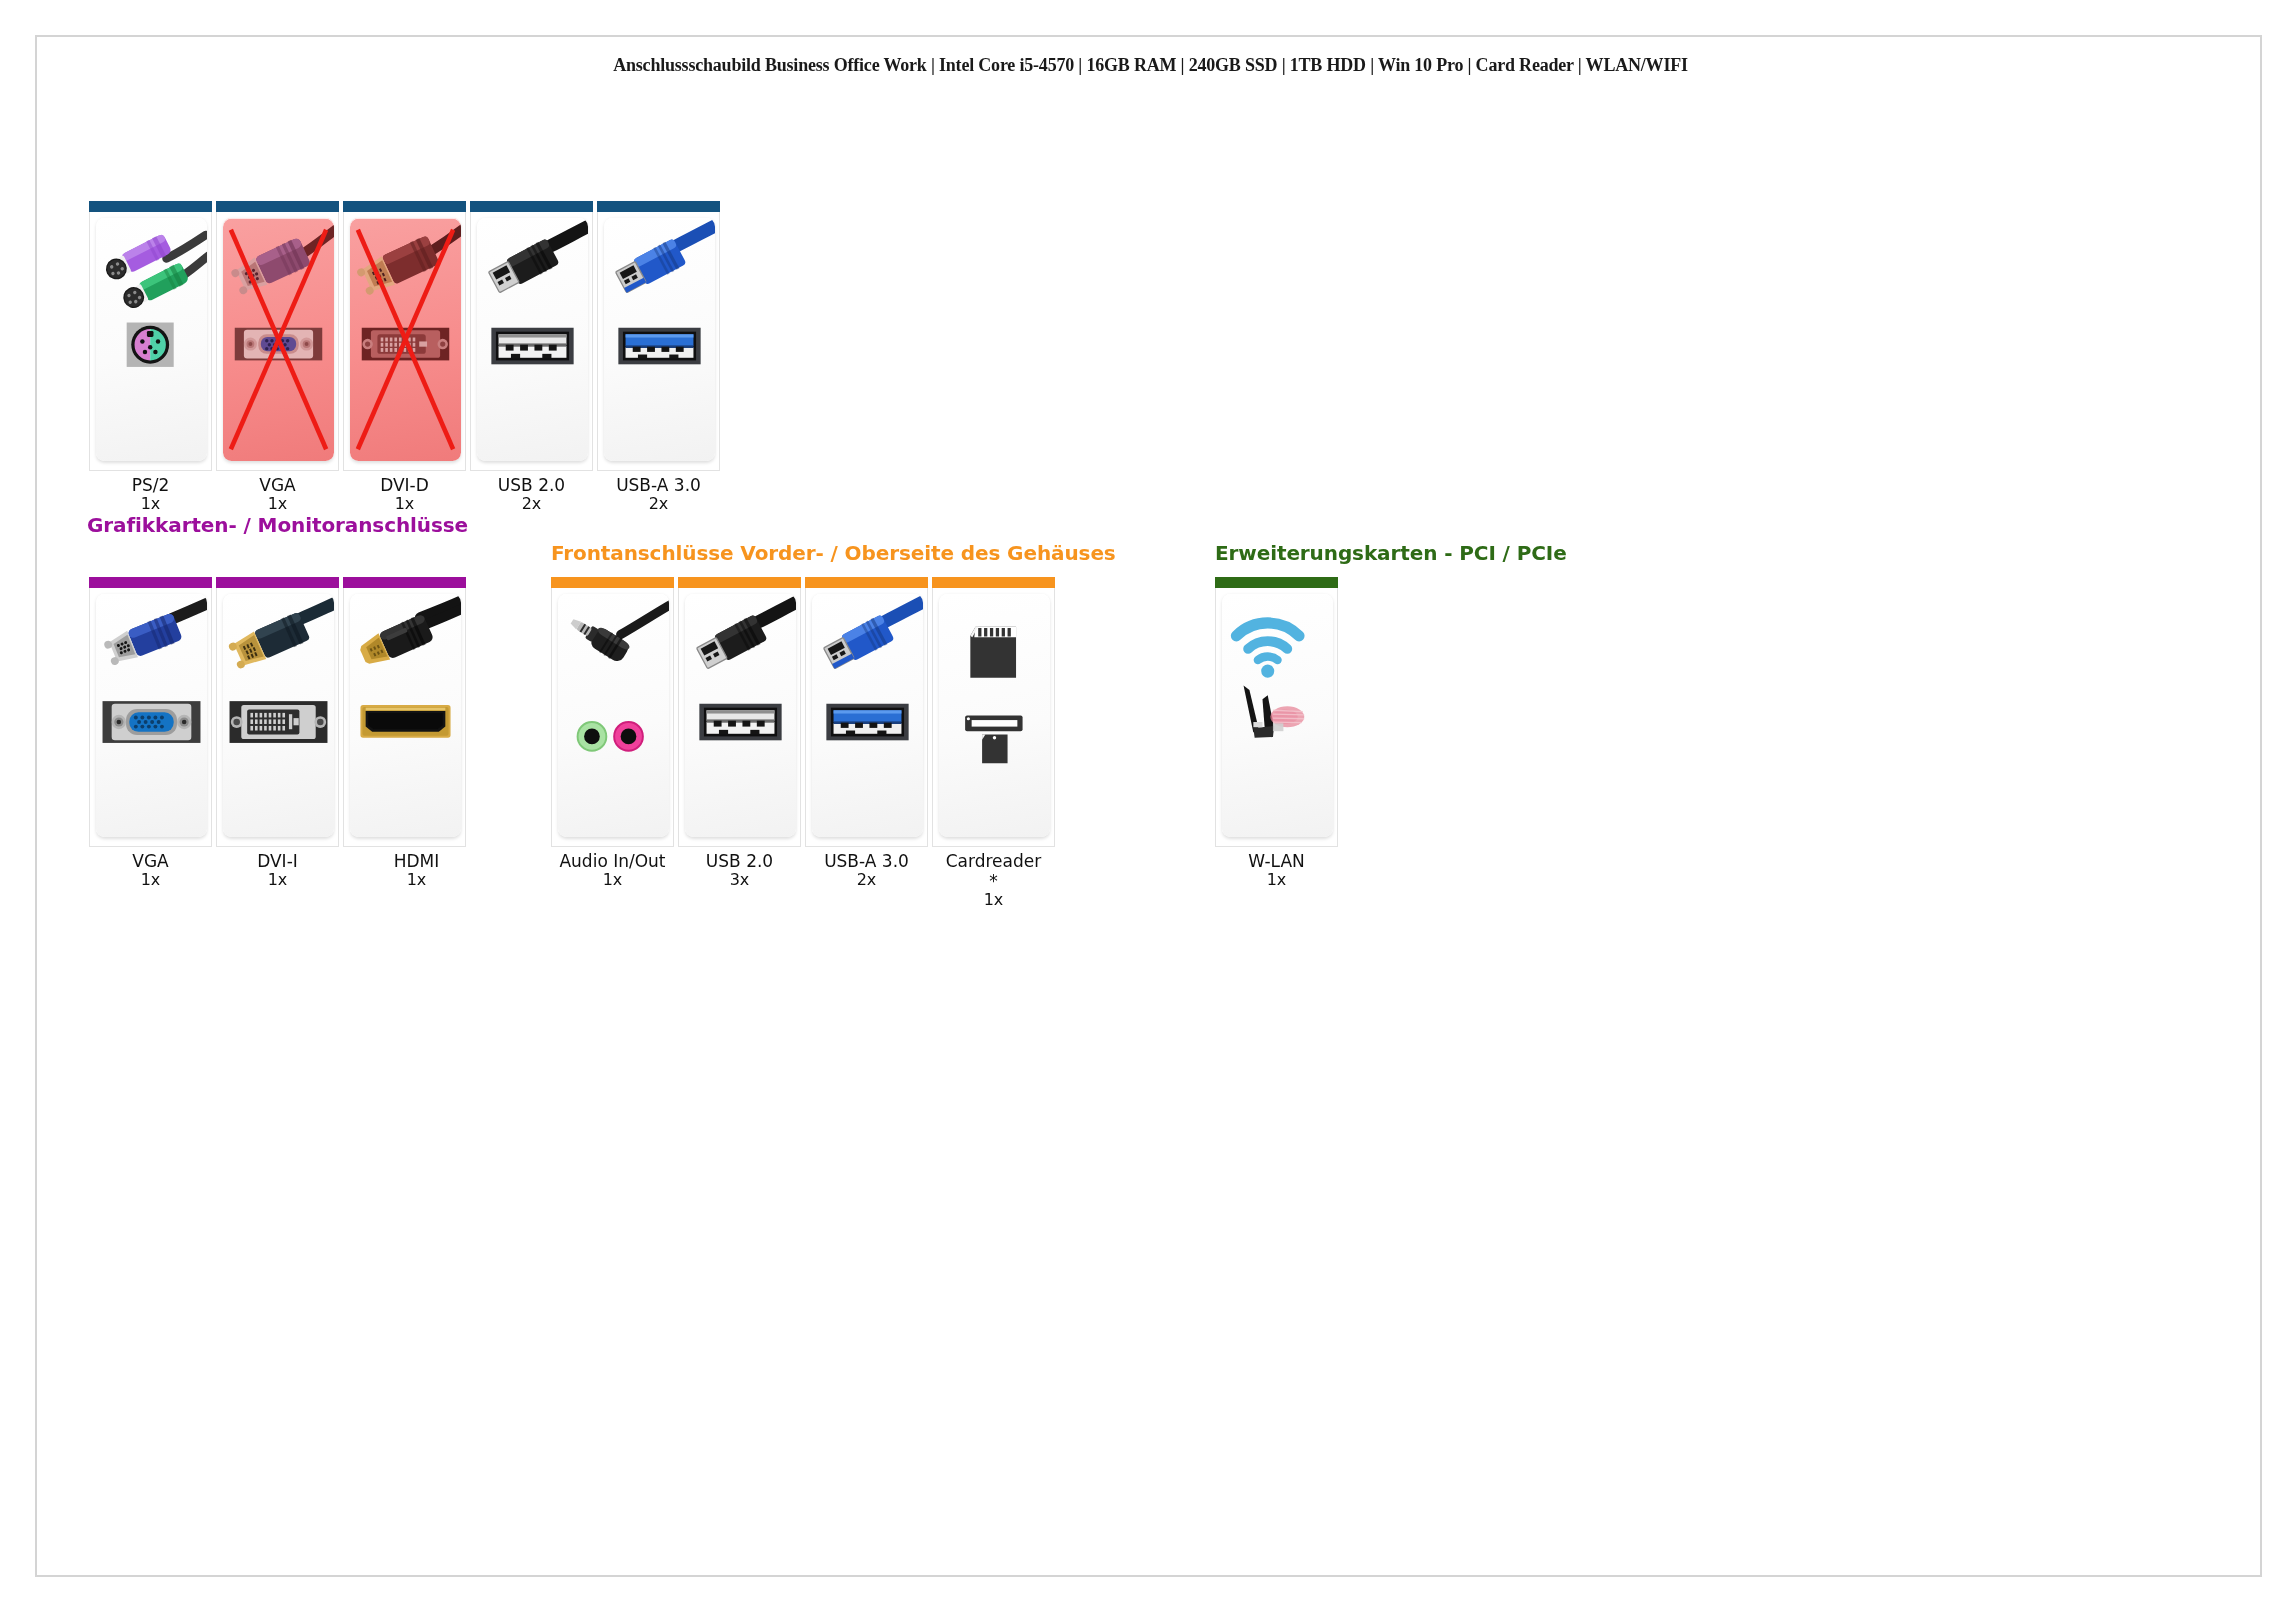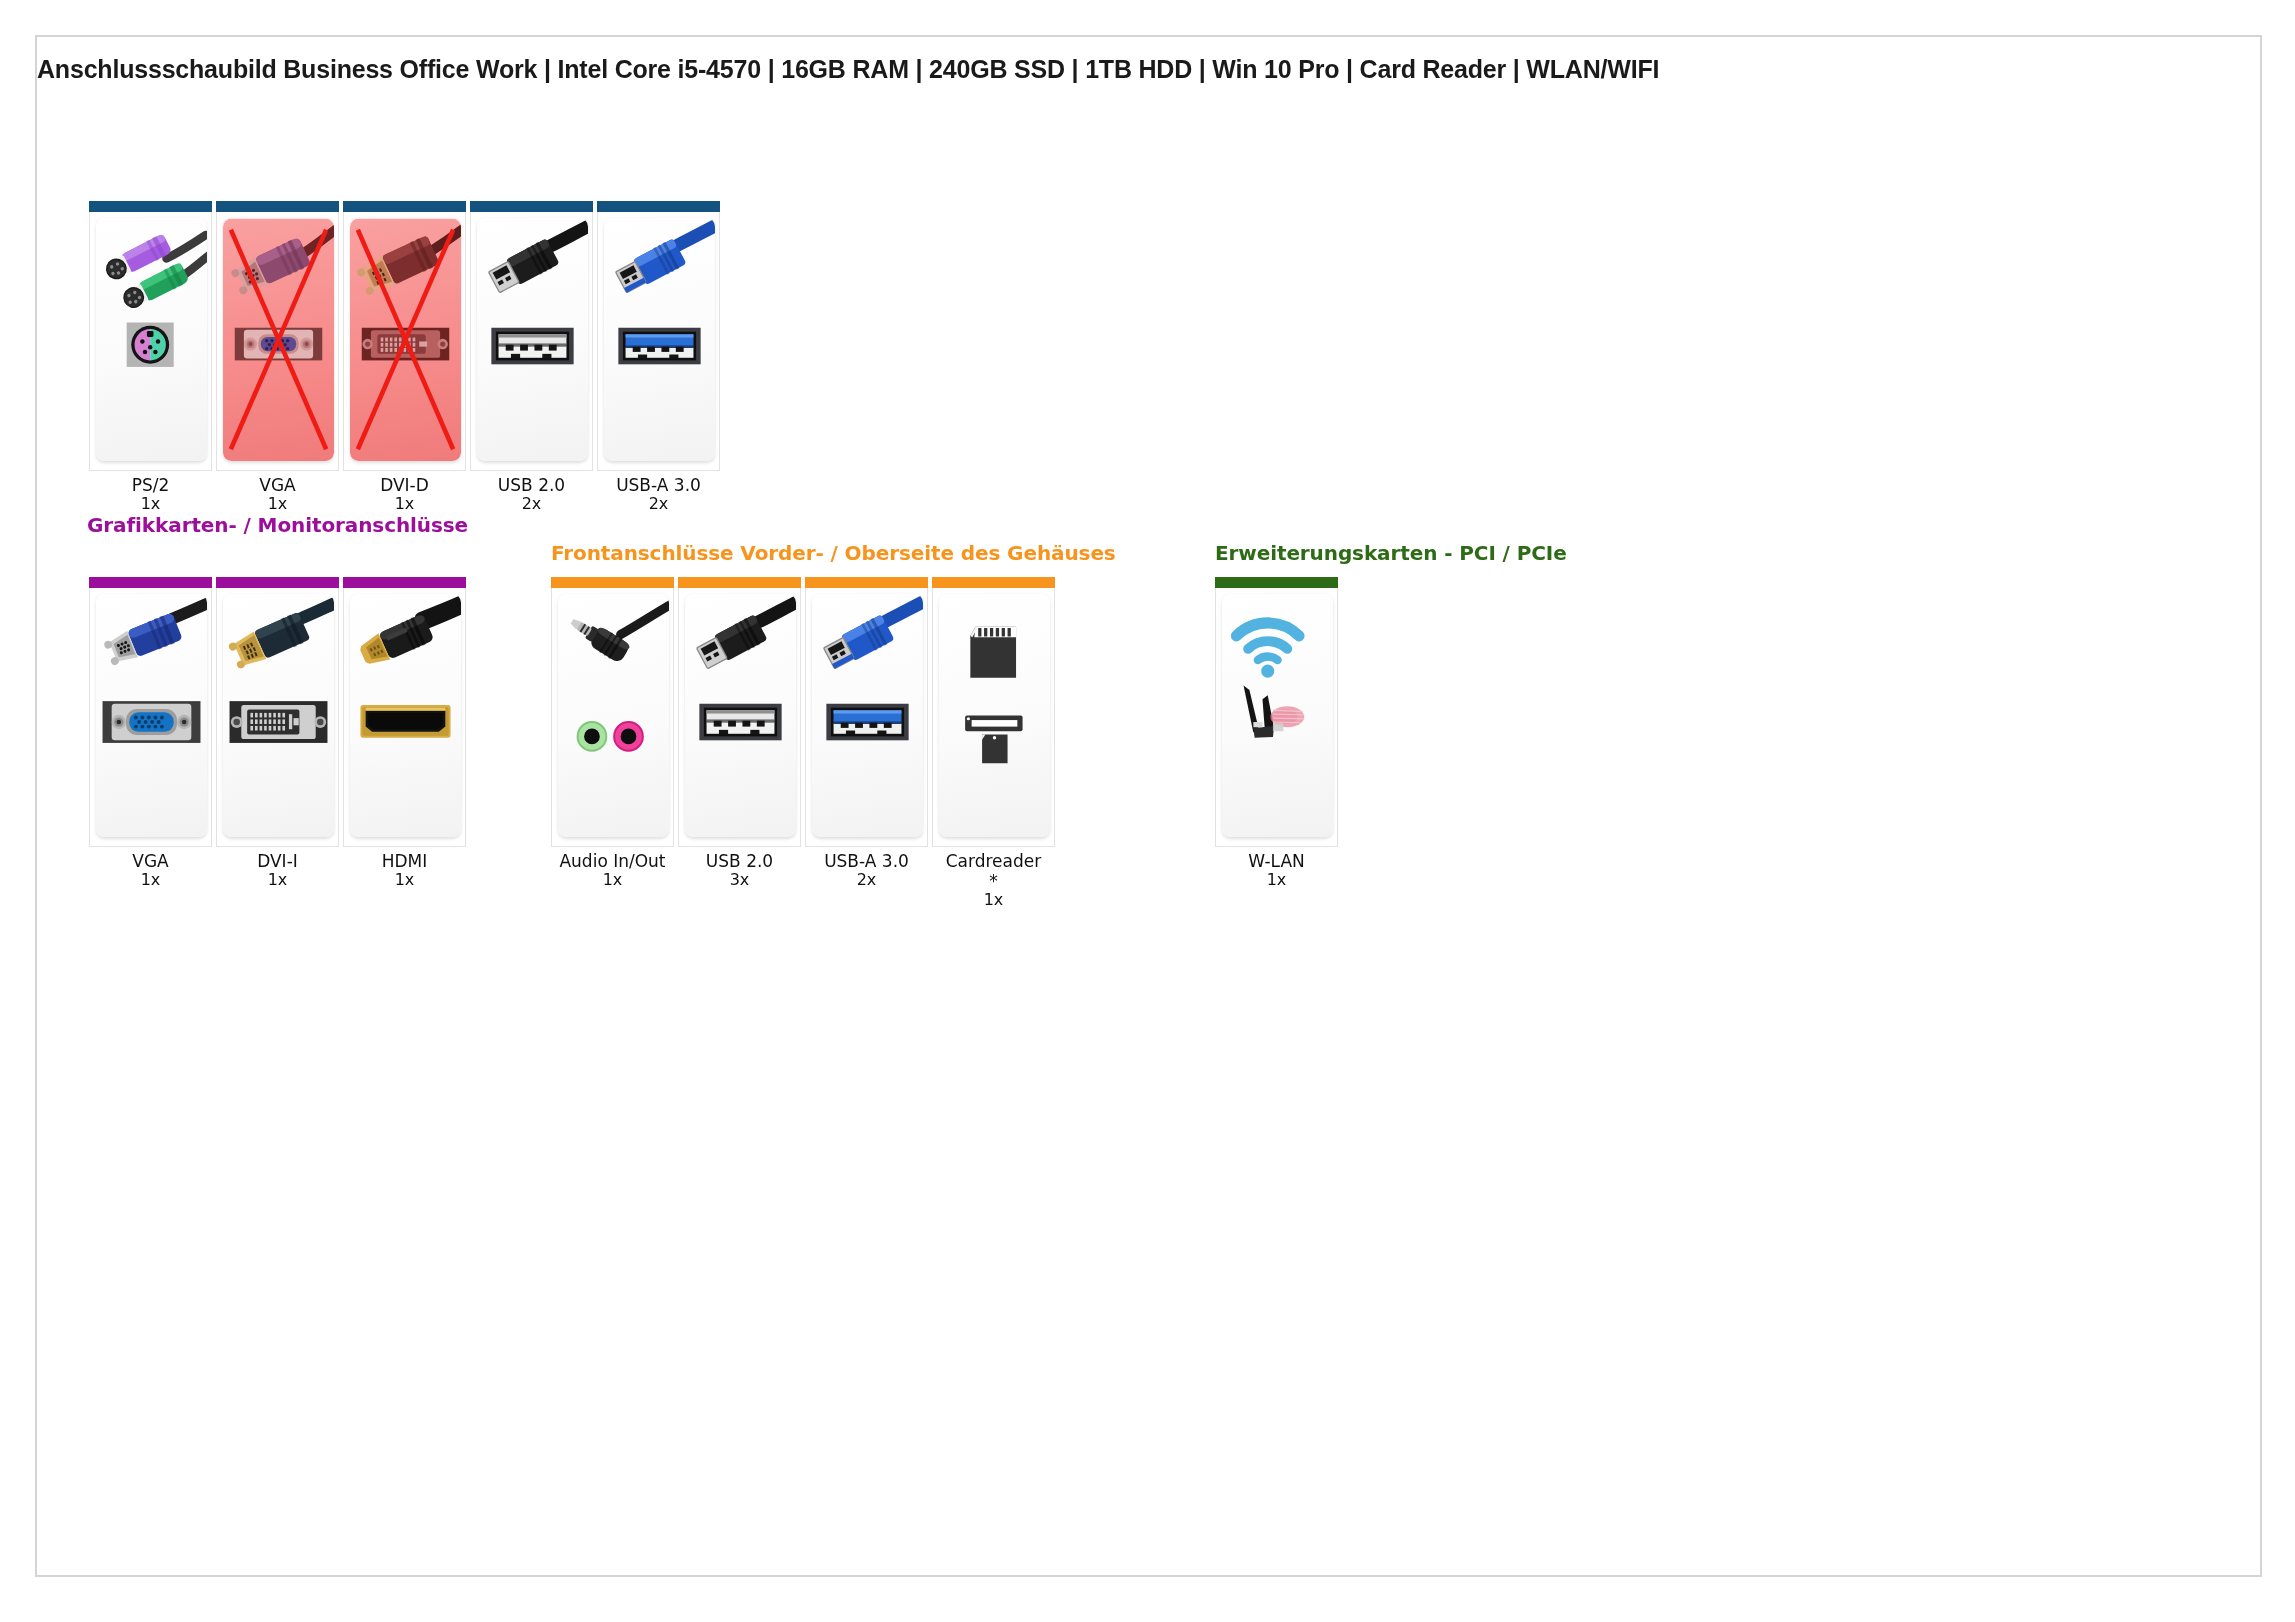--- a/index.html
+++ b/index.html
@@ -16,23 +16,24 @@
     border: 2.6px solid #d4d4d4;
     background: #ffffff;
     overflow: hidden;
   }
 
   
   #title {
     position: absolute;
     left: 0; top: 17.7px;
     width: 2227px;
-    font-family: Liberation Sans, sans-serif;
+    text-align: center;
+    font-family: Liberation Serif, serif;
     font-weight: bold;
-    font-size: 25px;
+    font-size: 18px;
     letter-spacing: -0.2px;
     color: #1a1a1a;
     white-space: nowrap;
   }
 
   
   .sect-head {
     position: absolute;
     font-weight: bold;
     font-size: 20px;
@@ -537,21 +538,21 @@
     <g transform="translate(16,170)">
       <rect x="0" y="0" width="138" height="50" rx="4" fill="#d8ab45"></rect>
       <rect x="3" y="3" width="132" height="44" rx="3" fill="#c49a33"></rect>
       <path d="M8 9 L130 9 L130 33 L120 41 L18 41 L8 33 Z" fill="#131313"></path>
       <path d="M12 12 L126 12 L126 31 L118 37 L20 37 L12 31 Z" fill="#0a0a0a"></path>
       <rect x="8" y="4" width="122" height="4" fill="#e7c569"></rect>
     </g>
   </svg>
         </div>
       </div>
-      <div class="caption" style="left: 254px;"><span>HDMI</span><span class="cnt">1x</span></div>
+      <div class="caption" style="left: 266px;"><span>HDMI</span><span class="cnt">1x</span></div>
     </div>
 
   <div class="sect-head" style="left:514px; top:504px; color:#f7941e;">Frontanschlüsse Vorder- / Oberseite des Gehäuses</div>
   <div class="group" id="g-front" style="left:514px; top:540px;">
       <div class="card" style="left: 0px;">
         <div class="topbar" style="background: rgb(247, 148, 30);"></div>
         <div class="inner">
   <svg viewBox="0 0 170 372" width="111" height="243" style="position:absolute;left:0;top:0">
     <path d="M96 62 C124 46 148 30 176 14" stroke="#1a1a1a" stroke-width="14" fill="none" stroke-linecap="round"></path>
     <g transform="rotate(32 78 76)">

